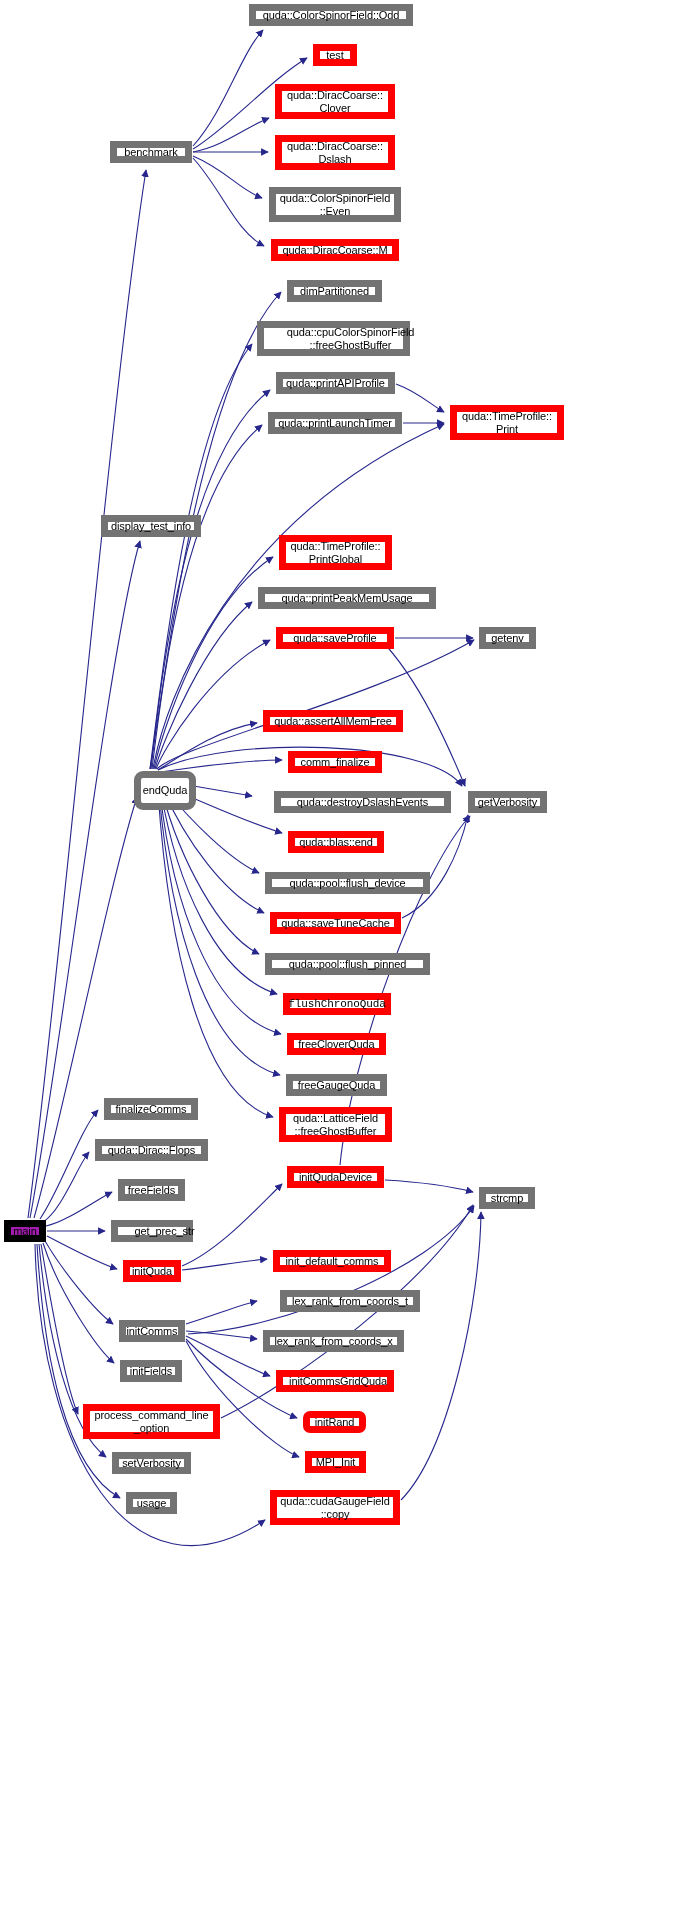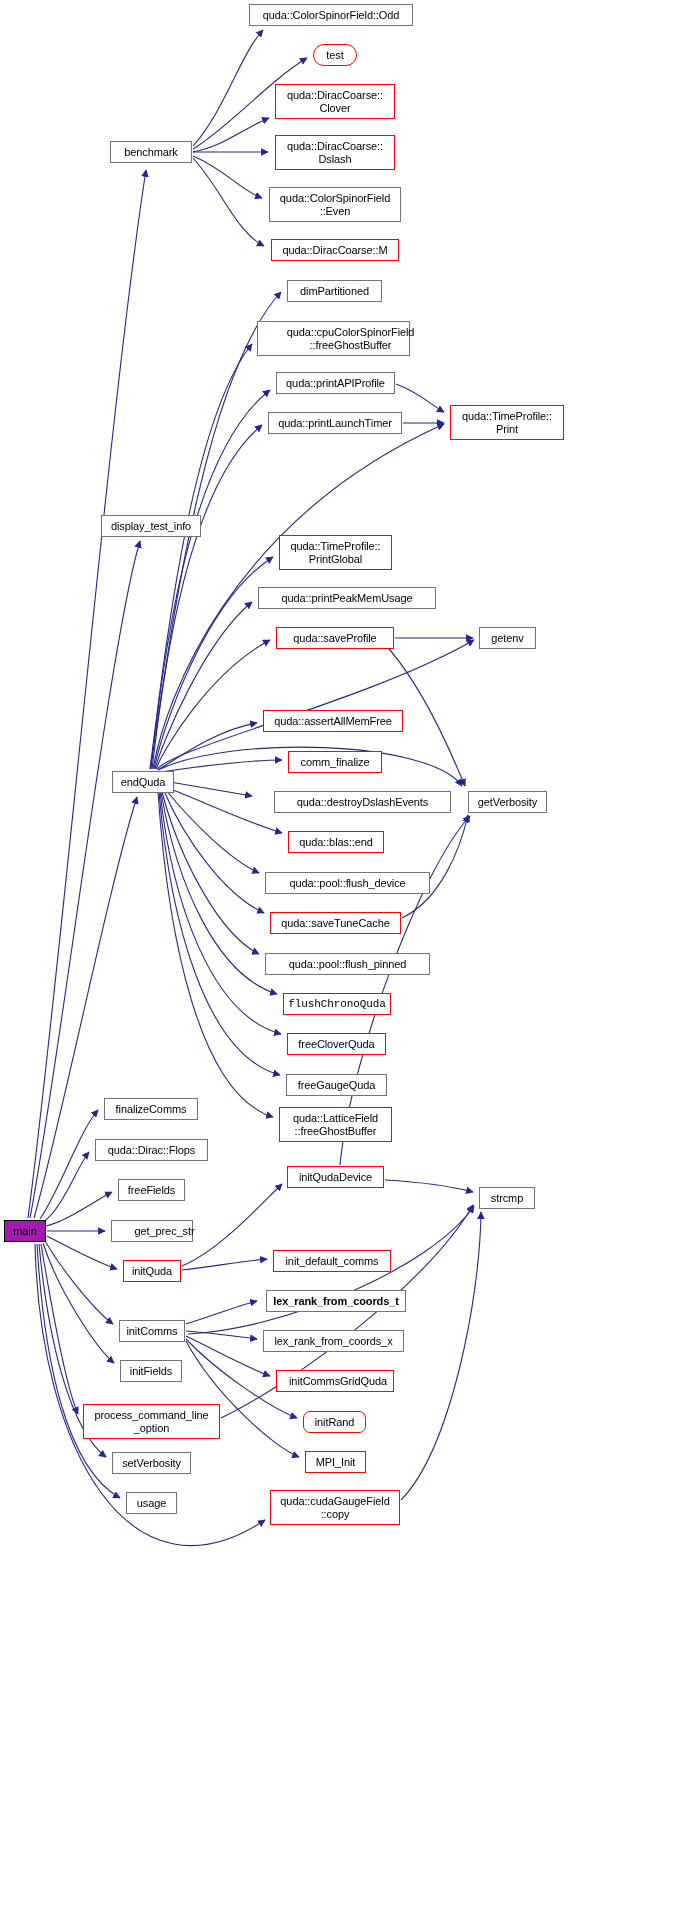--- a/index.html
+++ b/index.html
@@ -26,21 +26,21 @@
     pointer-events: none;
   }
   .node {
     position: absolute;
     box-sizing: border-box;
     display: flex;
     align-items: center;
     justify-content: center;
     text-align: center;
     background: #ffffff;
-    border: 1px solid #737373;
+    border: 7px solid #737373;
     color: #000000;
     font-size: 11px;
     line-height: 12.5px;
     letter-spacing: -0.1px;
     white-space: pre-line;
     padding: 0 2px;
   }
   .node.red {
     border-color: #ff0000;
   }
@@ -133,21 +133,21 @@
       <path d="M 37,1244 C 44,1360 66,1468 120,1498"></path>
       <path d="M 35,1244 C 40,1450 130,1610 265,1520"></path>
 
       <path d="M 221,1418 C 300,1380 430,1280 473,1205"></path>
 
       <path d="M 401,1500 C 450,1450 480,1300 481,1212"></path>
     </g>
   </svg>
 
   <div class="node" style="left:249px; top:4px; width:164px; height:22px;">quda::ColorSpinorField::Odd</div>
-  <div class="node red" style="left:313px; top:44px; width:44px; height:22px;border-radius:11px;">test</div>
+  <div class="node red" style="left:313px; top:44px; width:44px; height:22px;">test</div>
   <div class="node red" style="left:275px; top:84px; width:120px; height:35px;">quda::DiracCoarse::
 Clover</div>
   <div class="node red" style="left:275px; top:135px; width:120px; height:35px;">quda::DiracCoarse::
 Dslash</div>
   <div class="node" style="left:269px; top:187px; width:132px; height:35px;">quda::ColorSpinorField
 ::Even</div>
   <div class="node red" style="left:271px; top:239px; width:128px; height:22px;">quda::DiracCoarse::M</div>
   <div class="node" style="left:287px; top:280px; width:95px; height:22px;">dimPartitioned</div>
   <div class="node" style="left:257px; top:321px; width:153px; height:35px;padding-left:36px;">quda::cpuColorSpinorField
 ::freeGhostBuffer</div>
@@ -156,42 +156,42 @@
   <div class="node red" style="left:450px; top:405px; width:114px; height:35px;">quda::TimeProfile::
 Print</div>
   <div class="node" style="left:101px; top:515px; width:100px; height:22px;">display_test_info</div>
   <div class="node red" style="left:279px; top:535px; width:113px; height:35px;">quda::TimeProfile::
 PrintGlobal</div>
   <div class="node" style="left:258px; top:587px; width:178px; height:22px;">quda::printPeakMemUsage</div>
   <div class="node red" style="left:276px; top:627px; width:118px; height:22px;">quda::saveProfile</div>
   <div class="node" style="left:479px; top:627px; width:57px; height:22px;">getenv</div>
   <div class="node red" style="left:263px; top:710px; width:140px; height:22px;">quda::assertAllMemFree</div>
   <div class="node red" style="left:288px; top:751px; width:94px; height:22px;">comm_finalize</div>
-  <div class="node" style="left:112px; top:771px; width:62px; height:22px;">endQuda</div>
+  <div class="node" style="left:134px; top:771px; width:62px; height:39px;border-radius:9px;">endQuda</div>
   <div class="node" style="left:258px; top:791px; width:177px; height:22px;margin-left:16px;">quda::destroyDslashEvents</div>
   <div class="node red" style="left:288px; top:831px; width:96px; height:22px;">quda::blas::end</div>
   <div class="node" style="left:468px; top:791px; width:79px; height:22px;">getVerbosity</div>
   <div class="node" style="left:265px; top:872px; width:165px; height:22px;">quda::pool::flush_device</div>
   <div class="node red" style="left:270px; top:912px; width:131px; height:22px;">quda::saveTuneCache</div>
   <div class="node" style="left:265px; top:953px; width:165px; height:22px;">quda::pool::flush_pinned</div>
   <div class="node red" style="left:283px; top:993px; width:108px; height:22px;font-family:Liberation Mono, monospace;">flushChronoQuda</div>
   <div class="node red" style="left:287px; top:1033px; width:99px; height:22px;">freeCloverQuda</div>
   <div class="node" style="left:286px; top:1074px; width:101px; height:22px;">freeGaugeQuda</div>
   <div class="node red" style="left:279px; top:1107px; width:113px; height:35px;">quda::LatticeField
 ::freeGhostBuffer</div>
   <div class="node red" style="left:287px; top:1166px; width:97px; height:22px;">initQudaDevice</div>
   <div class="node" style="left:104px; top:1098px; width:94px; height:22px;">finalizeComms</div>
   <div class="node" style="left:95px; top:1139px; width:113px; height:22px;">quda::Dirac::Flops</div>
   <div class="node" style="left:118px; top:1179px; width:67px; height:22px;">freeFields</div>
   <div class="node" style="left:111px; top:1220px; width:82px; height:22px;padding-left:27px;">get_prec_str</div>
   <div class="node" style="left:479px; top:1187px; width:56px; height:22px;">strcmp</div>
   <div class="node current" style="left:4px; top:1220px; width:42px; height:22px;">main</div>
   <div class="node red" style="left:123px; top:1260px; width:58px; height:22px;">initQuda</div>
   <div class="node red" style="left:273px; top:1250px; width:118px; height:22px;">init_default_comms</div>
-  <div class="node" style="left:266px; top:1290px; width:140px; height:22px;font-weight:bold;">lex_rank_from_coords_t</div>
+  <div class="node" style="left:280px; top:1290px; width:140px; height:22px;">lex_rank_from_coords_t</div>
   <div class="node" style="left:119px; top:1320px; width:66px; height:22px;">initComms</div>
   <div class="node" style="left:263px; top:1330px; width:141px; height:22px;">lex_rank_from_coords_x</div>
   <div class="node red" style="left:276px; top:1370px; width:118px; height:22px;padding-left:8px;">initCommsGridQuda</div>
   <div class="node" style="left:120px; top:1360px; width:62px; height:22px;">initFields</div>
   <div class="node red" style="left:83px; top:1404px; width:137px; height:35px;">process_command_line
 _option</div>
   <div class="node red" style="left:303px; top:1411px; width:63px; height:22px;border-radius:7px;">initRand</div>
   <div class="node red" style="left:305px; top:1451px; width:61px; height:22px;">MPI_Init</div>
   <div class="node" style="left:112px; top:1452px; width:79px; height:22px;">setVerbosity</div>
   <div class="node" style="left:126px; top:1492px; width:51px; height:22px;">usage</div>

